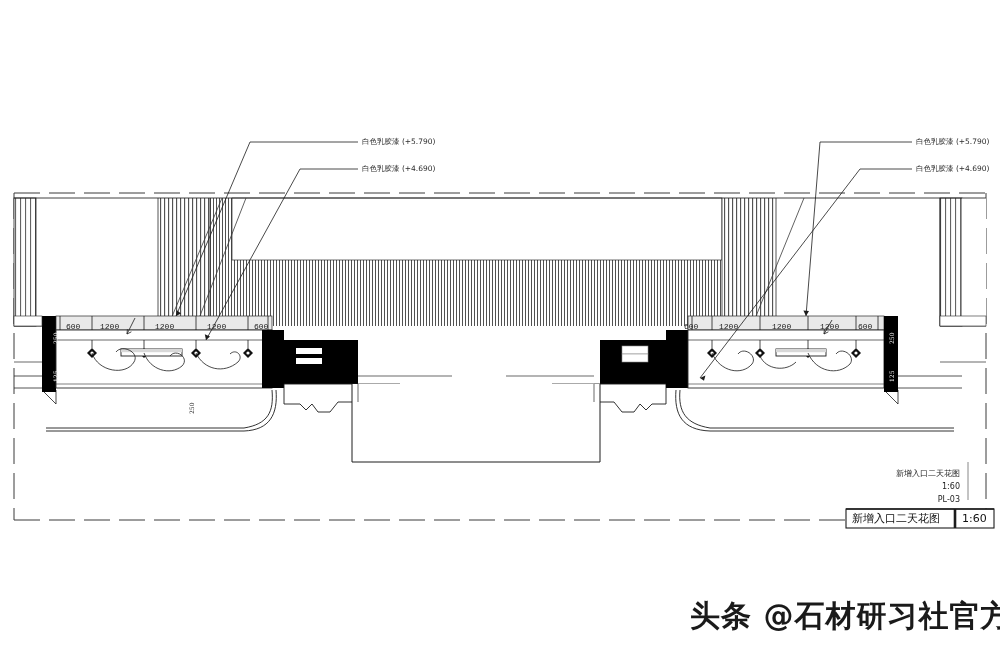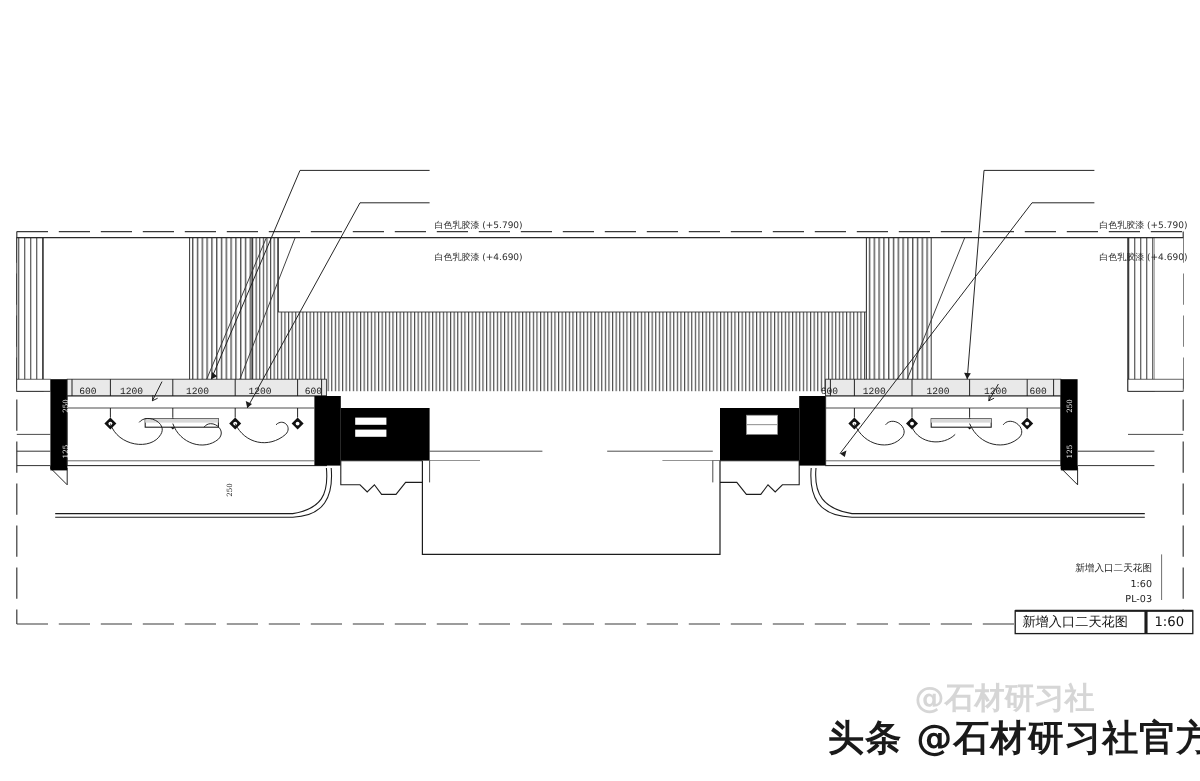--- a/index.html
+++ b/index.html
@@ -47,21 +47,20 @@
     white-space: nowrap;
     line-height: 32px;
   }
   .cad-label {
     position: absolute;
     font-family: "DejaVu Sans", sans-serif;
     font-size: 7.5px;
     color: #2b2b2b;
     white-space: nowrap;
     line-height: 10px;
-    margin-top: 46px;
   }
   .dim-txt {
     position: absolute;
     font-family: Liberation Mono, monospace;
     font-size: 8px;
     color: #1c1c1c;
     white-space: nowrap;
     line-height: 10px;
   }
   .tb-txt {
@@ -396,16 +395,15 @@
   <div class="vdim" style="left:888px; top:344px;">250</div>
   <div class="vdim" style="left:888px; top:382px;">125</div>
 
   <div class="tb-txt" style="left:830px; top:468px; width:130px;">新增入口二天花图</div>
   <div class="tb-txt" style="left:830px; top:481px; width:130px;">1:60</div>
   <div class="tb-txt" style="left:830px; top:494px; width:130px;">PL-03</div>
 
   <div class="tb-bar-txt" style="left:852px; top:512px;">新增入口二天花图</div>
   <div class="tb-bar-txt" style="left:962px; top:512px;">1:60</div>
 
-  <div class="wm-ghost">@石材研习社</div>
   <div class="wm-main">头条 @石材研习社官方号</div>
 
 </div>
 
 </body></html>

